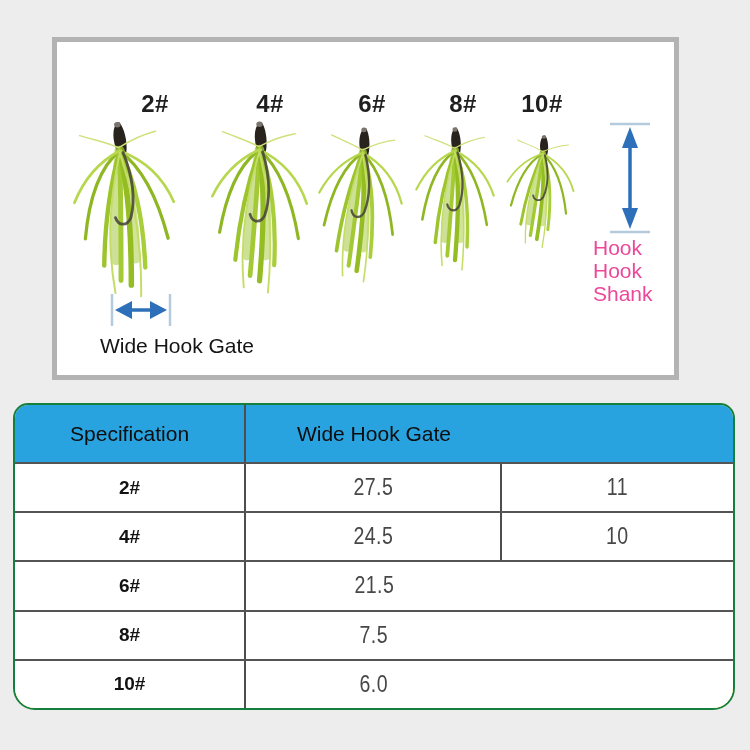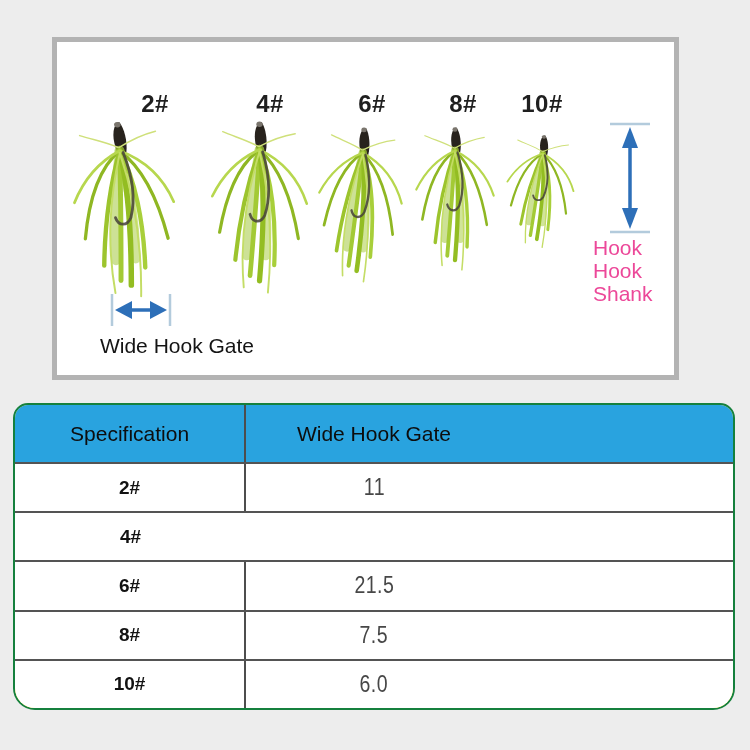--- a/index.html
+++ b/index.html
@@ -133,26 +133,35 @@
 <div class="spec-table">
 
   <div class="t-row header">
     <div class="t-cell">Specification</div>
     <div class="t-cell">Wide Hook Gate</div>
   </div>
 
   <div class="t-row body">
     <div class="t-cell spec-cell">2#</div>
     <div class="t-cell">
+        <span class="num">27.5</span>
+      </div>
+    <div class="t-cell">
         <span class="num">11</span>
       </div>
   </div>
 
   <div class="t-row body">
     <div class="t-cell spec-cell">4#</div>
+    <div class="t-cell">
+        <span class="num">24.5</span>
+      </div>
+    <div class="t-cell">
+        <span class="num">10</span>
+      </div>
   </div>
 
   <div class="t-row body">
     <div class="t-cell spec-cell">6#</div>
     <div class="t-cell">
         <span class="num">21.5</span>
       </div>
   </div>
 
   <div class="t-row body">

